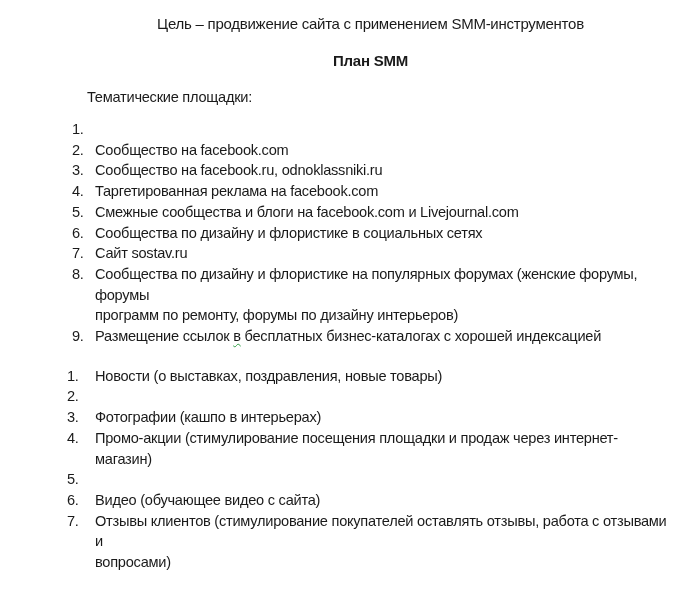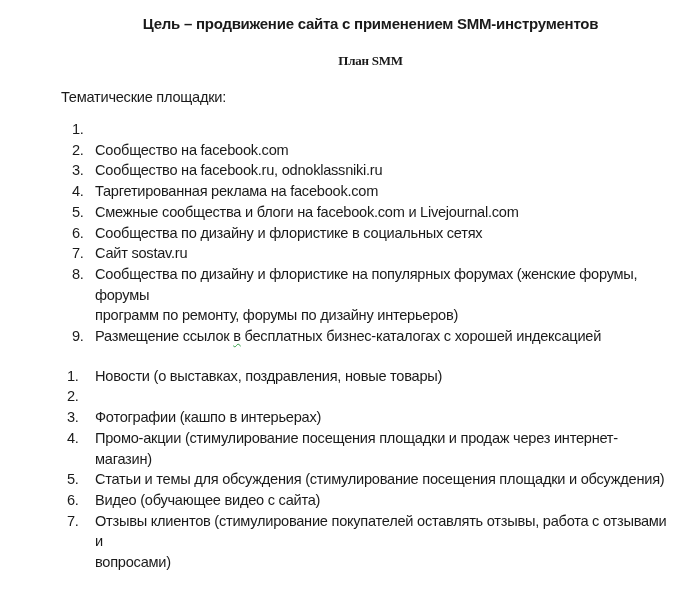--- a/index.html
+++ b/index.html
@@ -20,33 +20,32 @@
   }
   .doc {
     width: 675px;
   }
   .center-block {
     text-align: center;
     padding-left: 68px;
     padding-right: 2px;
   }
   .doc-title {
-    font-weight: bold;
+    font-weight: normal;
     font-size: 15px;
     line-height: 18px;
   }
   .doc-subtitle {
     font-weight: bold;
-    font-size: 13px;
+    font-size: 15px;
     line-height: 18px;
     margin-top: 19px;
-    font-family: Liberation Serif, serif;
   }
   .section-heading {
-    margin-left: 61px;
+    margin-left: 87px;
     line-height: 18px;
   }
   .heading-platforms { margin-top: 18px; }
   .heading-content  { margin-top: 12px; }
   .num-list { margin: 0; }
   .list-platforms { margin-top: 13px; }
   .list-content   { margin-top: 19px; }
   .li {
     display: flex;
     line-height: 20.7px;
@@ -159,21 +158,20 @@
       <span class="txt">Фотографии (кашпо в интерьерах)</span>
     </div>
 
     <div class="li">
       <span class="num">4.</span>
       <span class="txt">Промо-акции (стимулирование посещения площадки и продаж через интернет-магазин)</span>
     </div>
 
     <div class="li">
       <span class="num">5.</span>
-      <span class="txt">Статьи и темы для обсуждения (стимулирование посещения площадки и обсуждения)</span>
     </div>
 
     <div class="li">
       <span class="num">6.</span>
       <span class="txt">Видео (обучающее видео с сайта)</span>
     </div>
 
     <div class="li">
       <span class="num">7.</span>
       <span class="txt">Отзывы клиентов (стимулирование покупателей оставлять отзывы, работа с отзывами и

